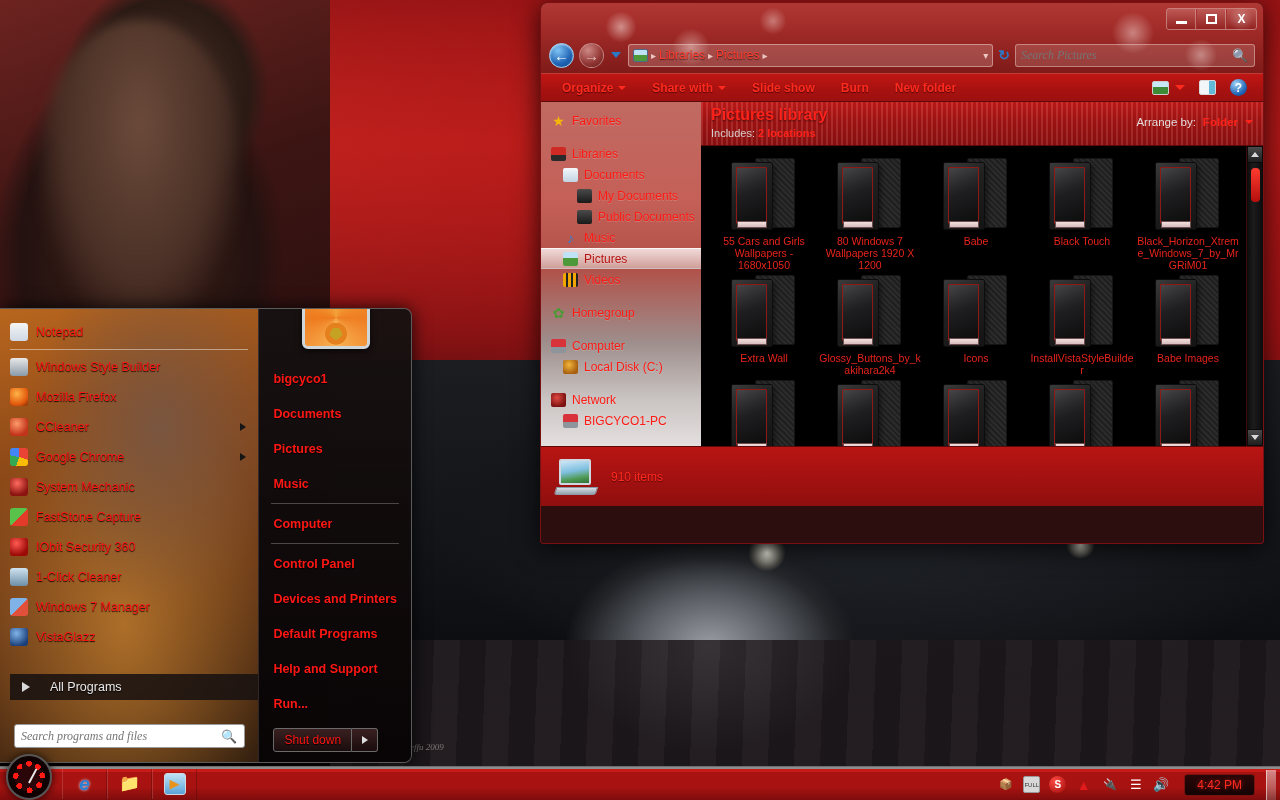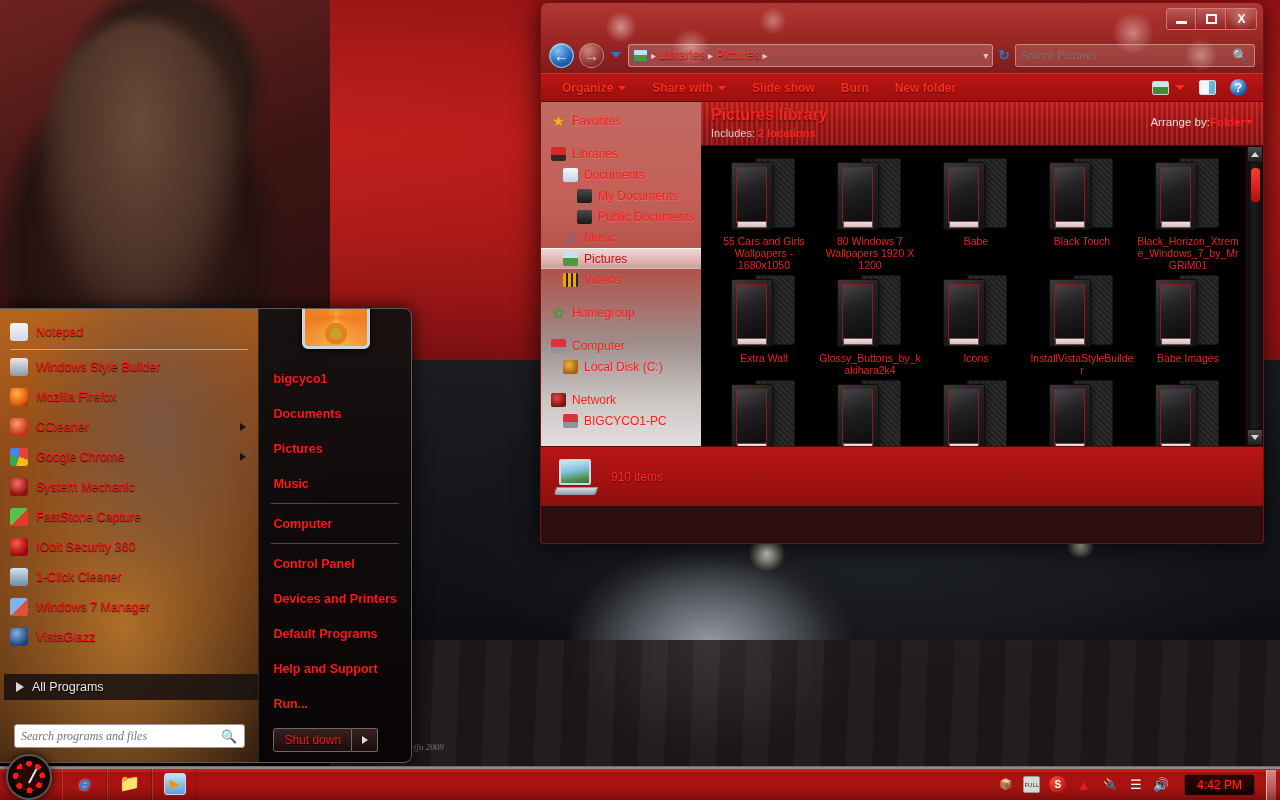--- a/index.html
+++ b/index.html
@@ -82,22 +82,22 @@
     font-size: 12.5px; color: #ff1714; white-space: nowrap;
     text-shadow: 0 1px 1px rgba(0,0,0,.85);
   }
   .sm-prog .arrow {
     position: absolute; right: 12px; top: 50%; transform: translateY(-50%);
     width: 0; height: 0; border-left: 6px solid #151515;
     border-top: 4px solid transparent; border-bottom: 4px solid transparent;
   }
   .sm-sep { height:1px; background: rgba(255,255,255,.45); margin: 2px 10px; }
   #sm-allprograms {
-    position: absolute; left: 4px; bottom: 62px; width: 259px; height: 26px;
-    display:flex; align-items:center; gap:8px; padding-left: 12px;
+    position: absolute; left: 10px; bottom: 62px; width: 259px; height: 26px;
+    display:flex; align-items:center; gap:20px; padding-left: 12px;
     background: rgba(22,16,16,.86);
   }
   #sm-allprograms .tri {
     width:0;height:0;border-left:8px solid #d8d8d8;
     border-top:5px solid transparent;border-bottom:5px solid transparent;
   }
   #sm-allprograms .lbl { font-size:12.5px; color:#e8e8e8; text-shadow:0 1px 1px #000; }
   #sm-searchwrap {
     position:absolute; left:0; bottom: 14px; width:259px; padding: 0 14px;
   }
@@ -268,21 +268,21 @@
     height: 44px; position:relative; padding: 4px 10px 0 10px;
     background:
       repeating-linear-gradient(90deg, rgba(255,255,255,.10) 0 2px, rgba(0,0,0,.06) 2px 5px),
       linear-gradient(180deg, #c31a18 0%, #a41312 45%, #8d1010 100%);
     border-bottom: 1px solid #5e0a0a;
   }
   #lib-title { font-size: 16px; font-weight:bold; color:#ff221a; text-shadow:0 1px 2px rgba(0,0,0,.55); }
   #lib-sub { font-size: 11px; color:#d7cfce; margin-top:3px; }
   #lib-sub b { color:#ff221a; }
   #lib-arrange {
-    position:absolute; right: 10px; top: 14px; display:flex; align-items:center; 
+    position:absolute; right: 10px; top: 14px; display:flex; align-items:center; gap:7px;
   }
   #lib-arrange .lbl { font-size:11.5px; color:#e3dbda; }
   #lib-arrange .val { font-size:11.5px; color:#ff221a; font-weight:bold; }
   #lib-arrange .caret { width:0;height:0;border-top:4px solid #ff221a;
     border-left:4px solid transparent;border-right:4px solid transparent; }
 
   #grid-scroll { position:relative; height: 363px; overflow:hidden; }
   #grid { display:flex; flex-wrap: wrap; padding: 10px 4px 0 10px; }
   .cell { width: 106px; margin-bottom: 2px; text-align:center; }
   .folder {

